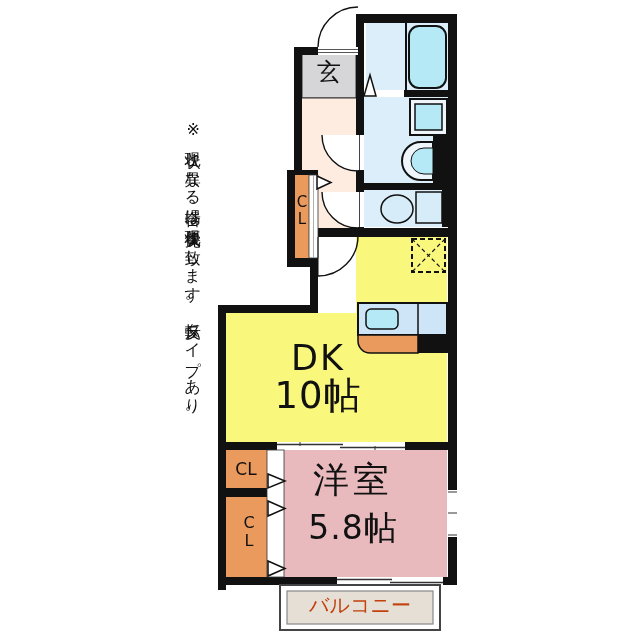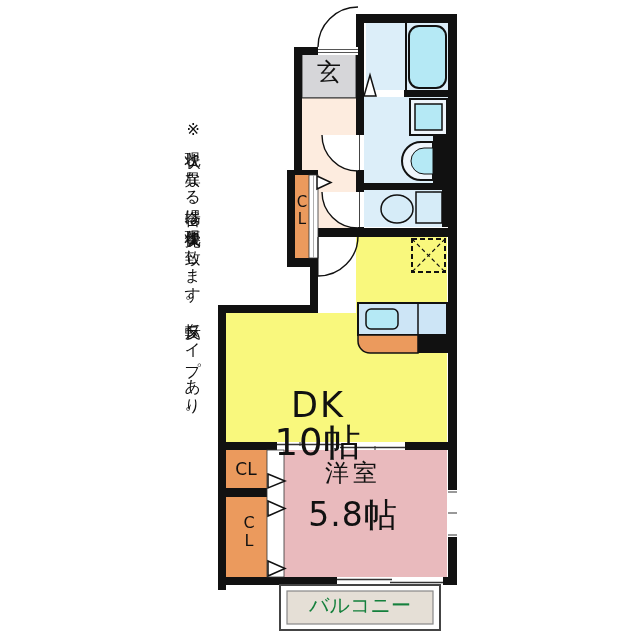--- a/index.html
+++ b/index.html
@@ -4,23 +4,23 @@
 <style>
   html,body{margin:0;padding:0;background:#fff;}
   .stage{position:relative;width:640px;height:640px;background:#fff;overflow:hidden;
          font-family:"DejaVu Sans","Liberation Sans",sans-serif;color:#111;}
   .stage svg{position:absolute;left:0;top:0;}
   .wall{fill:#111;}
   .lbl{position:absolute;color:#111;line-height:1.05;}
   .center{text-align:center;}
   .stack{word-break:break-all;line-height:1.12;text-align:center;}
   .vertical{writing-mode:vertical-rl;text-orientation:upright;letter-spacing:0.5px;}
-  .dk1{font-size:35px;letter-spacing:2px;margin-top:47px;}
+  .dk1{font-size:35px;letter-spacing:2px;}
   .dk2{font-size:37px;letter-spacing:1px;}
-  .yo1{font-size:24px;letter-spacing:4px;text-align:center;}
+  .yo1{font-size:36px;letter-spacing:4px;text-align:center;}
   .yo2{font-size:33px;letter-spacing:1px;}
 </style>
 </head>
 <body>
 
 <div class="stage">
 
   <svg width="640" height="640" viewBox="0 0 640 640">
 
     <g>
@@ -157,14 +157,14 @@
 
   <div class="lbl center" style="left:282px;top:461px;width:142px;">
     <div class="yo1">洋室</div>
     <div class="yo2" style="margin-top:12px;">5.8帖</div>
   </div>
 
   <div class="lbl center" style="left:225px;top:461px;width:42px;font-size:17px;">CL</div>
 
   <div class="lbl stack" style="left:240px;top:514px;width:18px;font-size:16px;">CL</div>
 
-  <div class="lbl center" style="left:287px;top:595px;width:146px;font-size:20px;color:#15803d;">バルコニー</div>
+  <div class="lbl center" style="left:287px;top:595px;width:146px;font-size:20px;color:#c2410c;">バルコニー</div>
 </div>
 
 </body></html>

